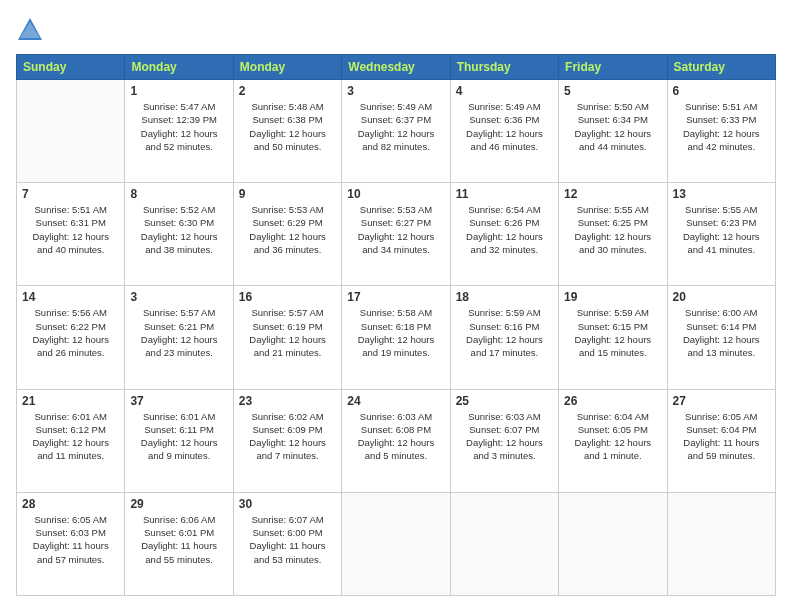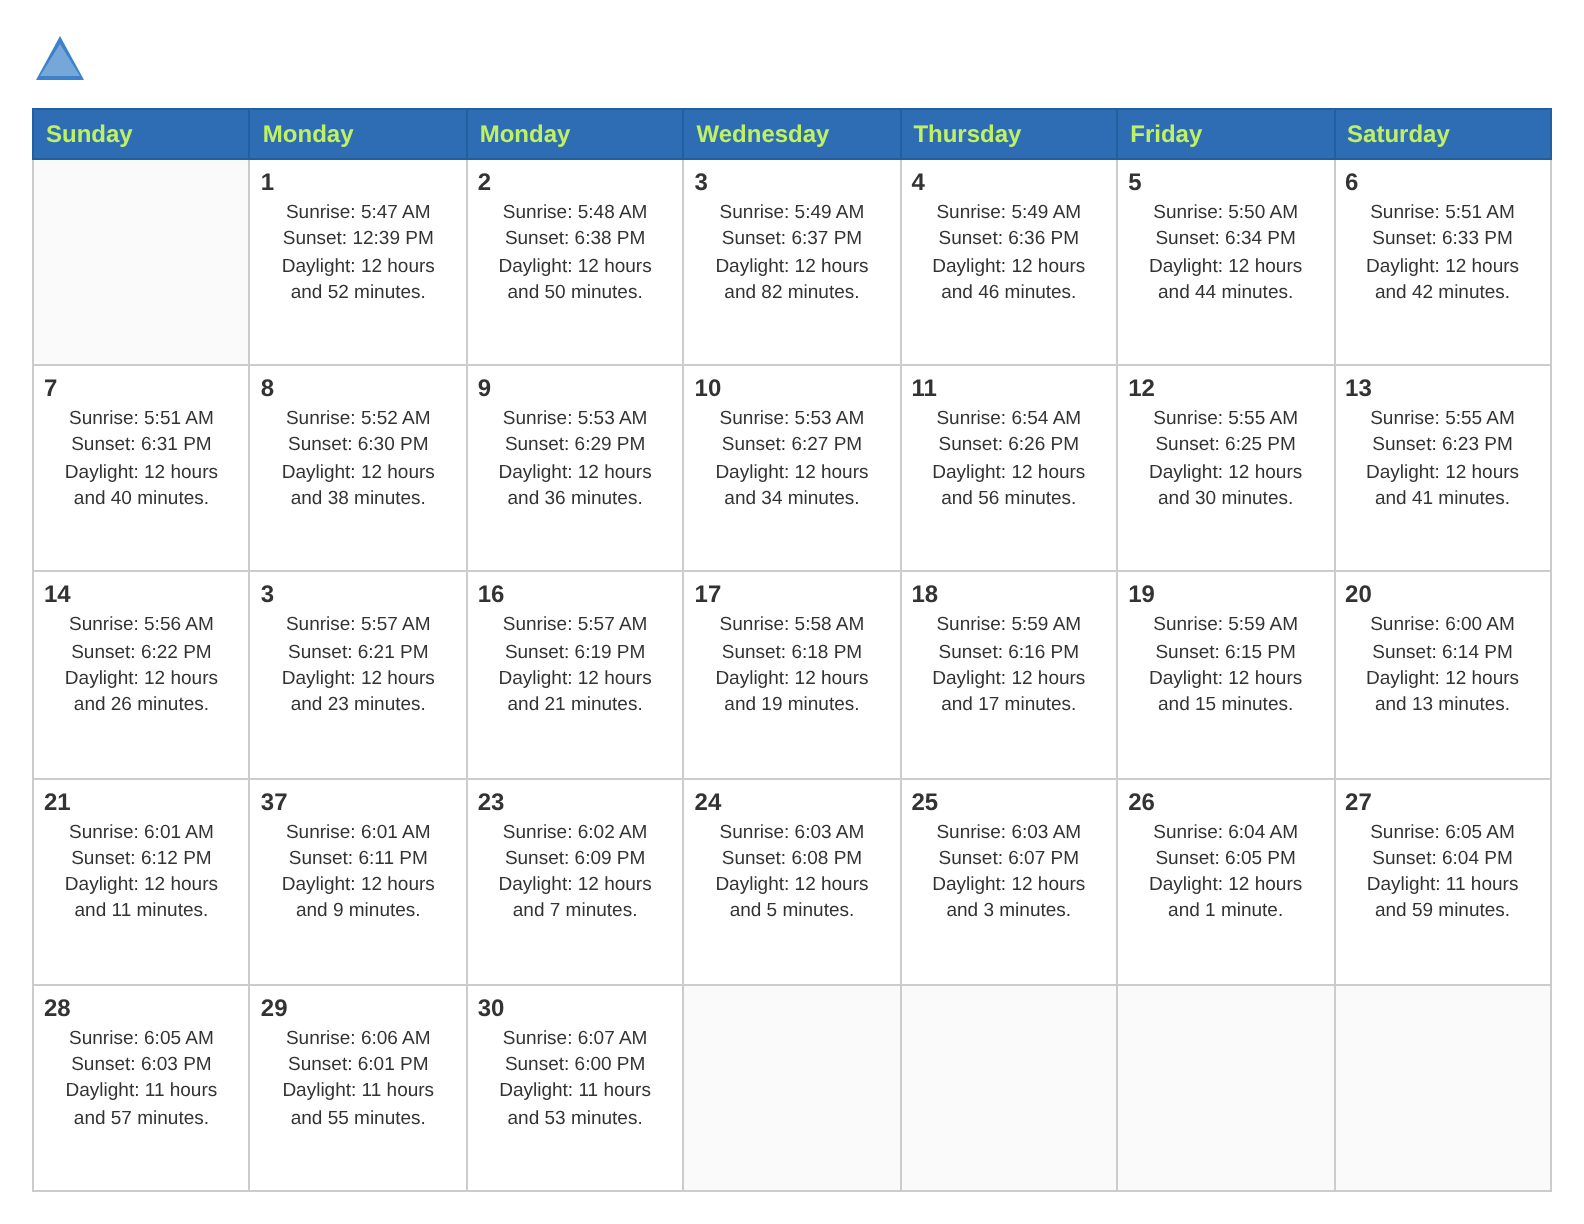--- a/index.html
+++ b/index.html
@@ -217,21 +217,21 @@
               <div>Daylight: 12 hours</div>
               <div>and 34 minutes.</div>
             </div>
           </td>
           <td>
             <span class="day-number">11</span>
             <div class="cell-info">
               <div>Sunrise: 6:54 AM</div>
               <div>Sunset: 6:26 PM</div>
               <div>Daylight: 12 hours</div>
-              <div>and 56 minutes.</div>
+              <div>and 32 minutes.</div>
             </div>
           </td>
           <td>
             <span class="day-number">12</span>
             <div class="cell-info">
               <div>Sunrise: 5:55 AM</div>
               <div>Sunset: 6:25 PM</div>
               <div>Daylight: 12 hours</div>
               <div>and 30 minutes.</div>
             </div>

